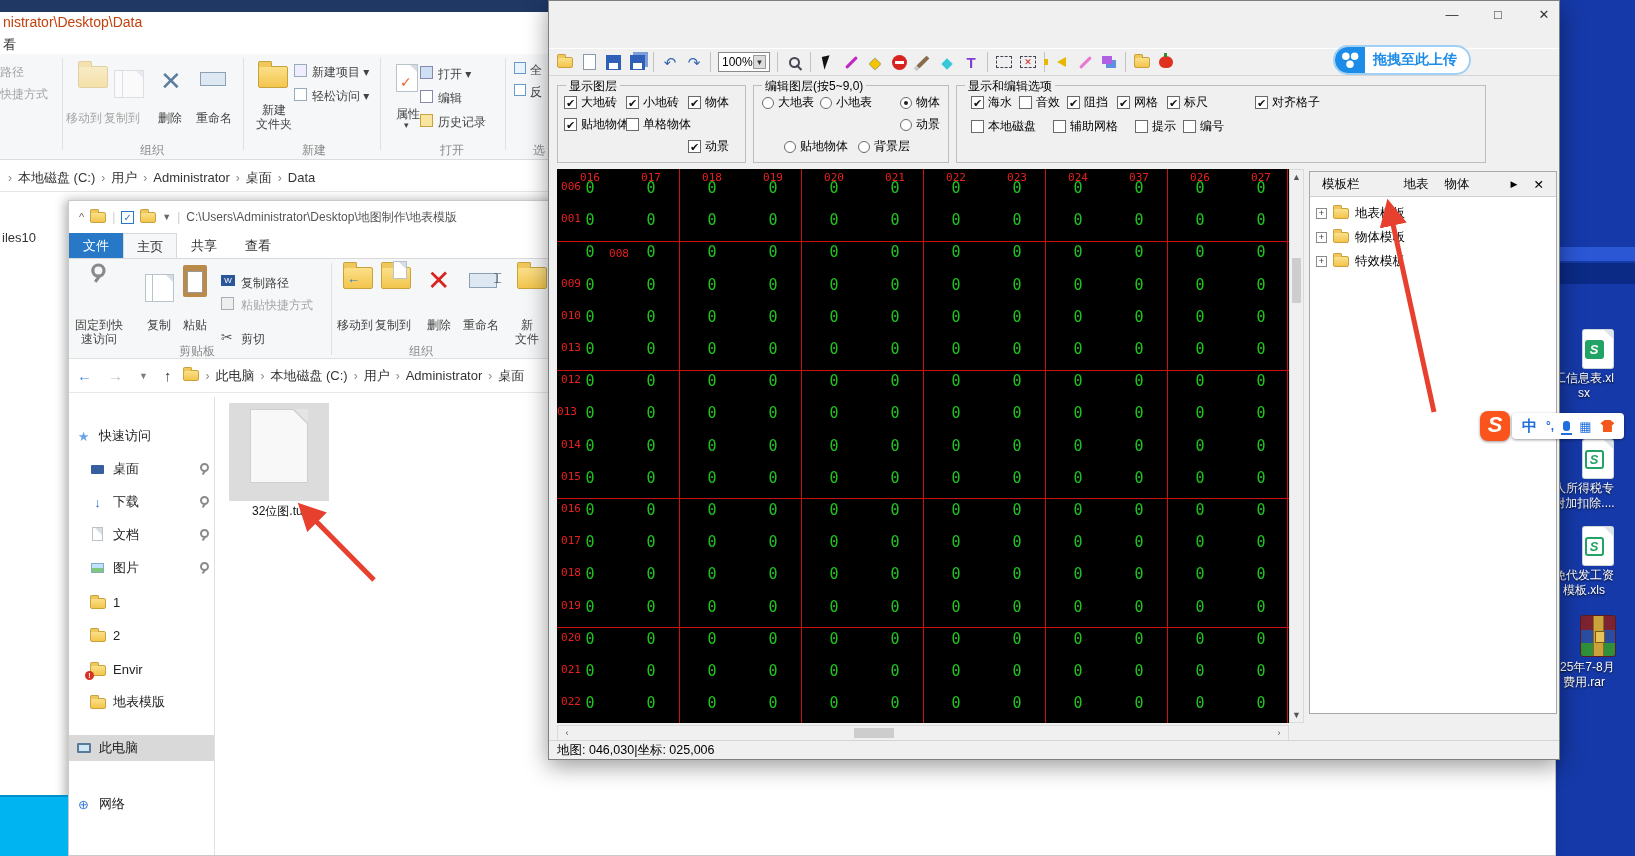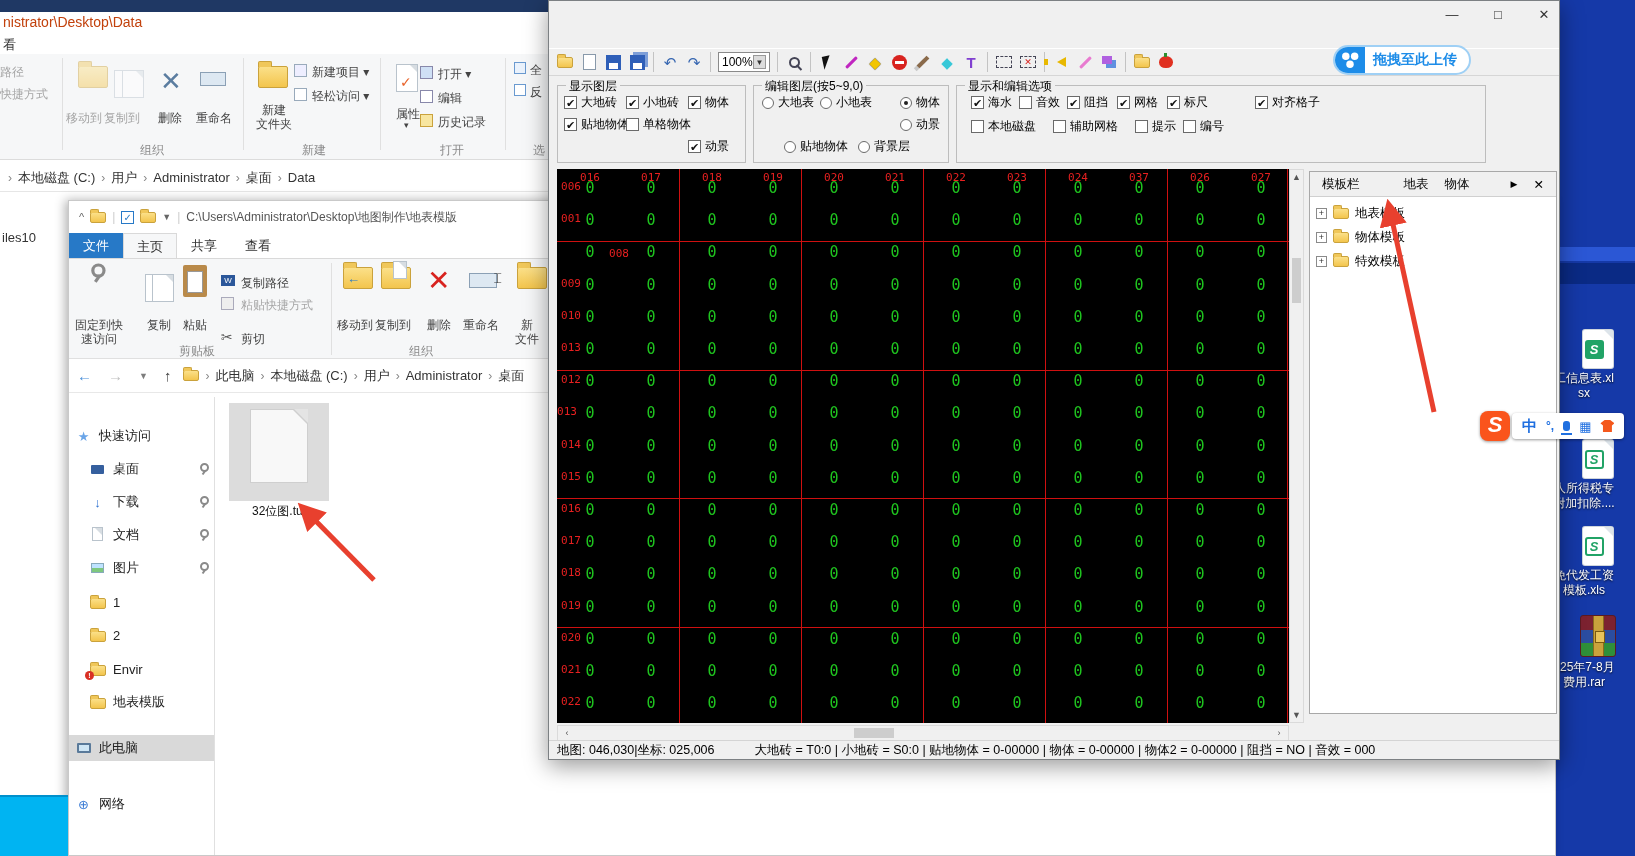--- a/index.html
+++ b/index.html
@@ -834,21 +834,20 @@
           <div class="tree-row" style="top: 78px;">
             <span class="expander">+</span>
             <span class="mfolder"></span>
             <span>特效模板</span>
           </div>
         </div>
     </div>
 
     <div class="statusbar">
       <span style="margin-left:8px">地图: 046,030|坐标: 025,006</span>
-      <span style="margin-left:40px">大地砖 = T0:0 | 小地砖 = S0:0 | 贴地物体 = 0-00000 | 物体 = 0-00000 | 物体2 = 0-00000 | 阻挡 = NO | 音效 = 000</span>
     </div>
   </div>
 
   <div class="sogou" style="left:1480px;top:411px">
     <span class="slogo">S</span>
     <span class="sbar">
       <span class="zh">中</span>
       <span style="font-size:12px;font-weight:bold">°,</span>
       <span class="smic"></span>
       <span class="skbd">▦</span>

